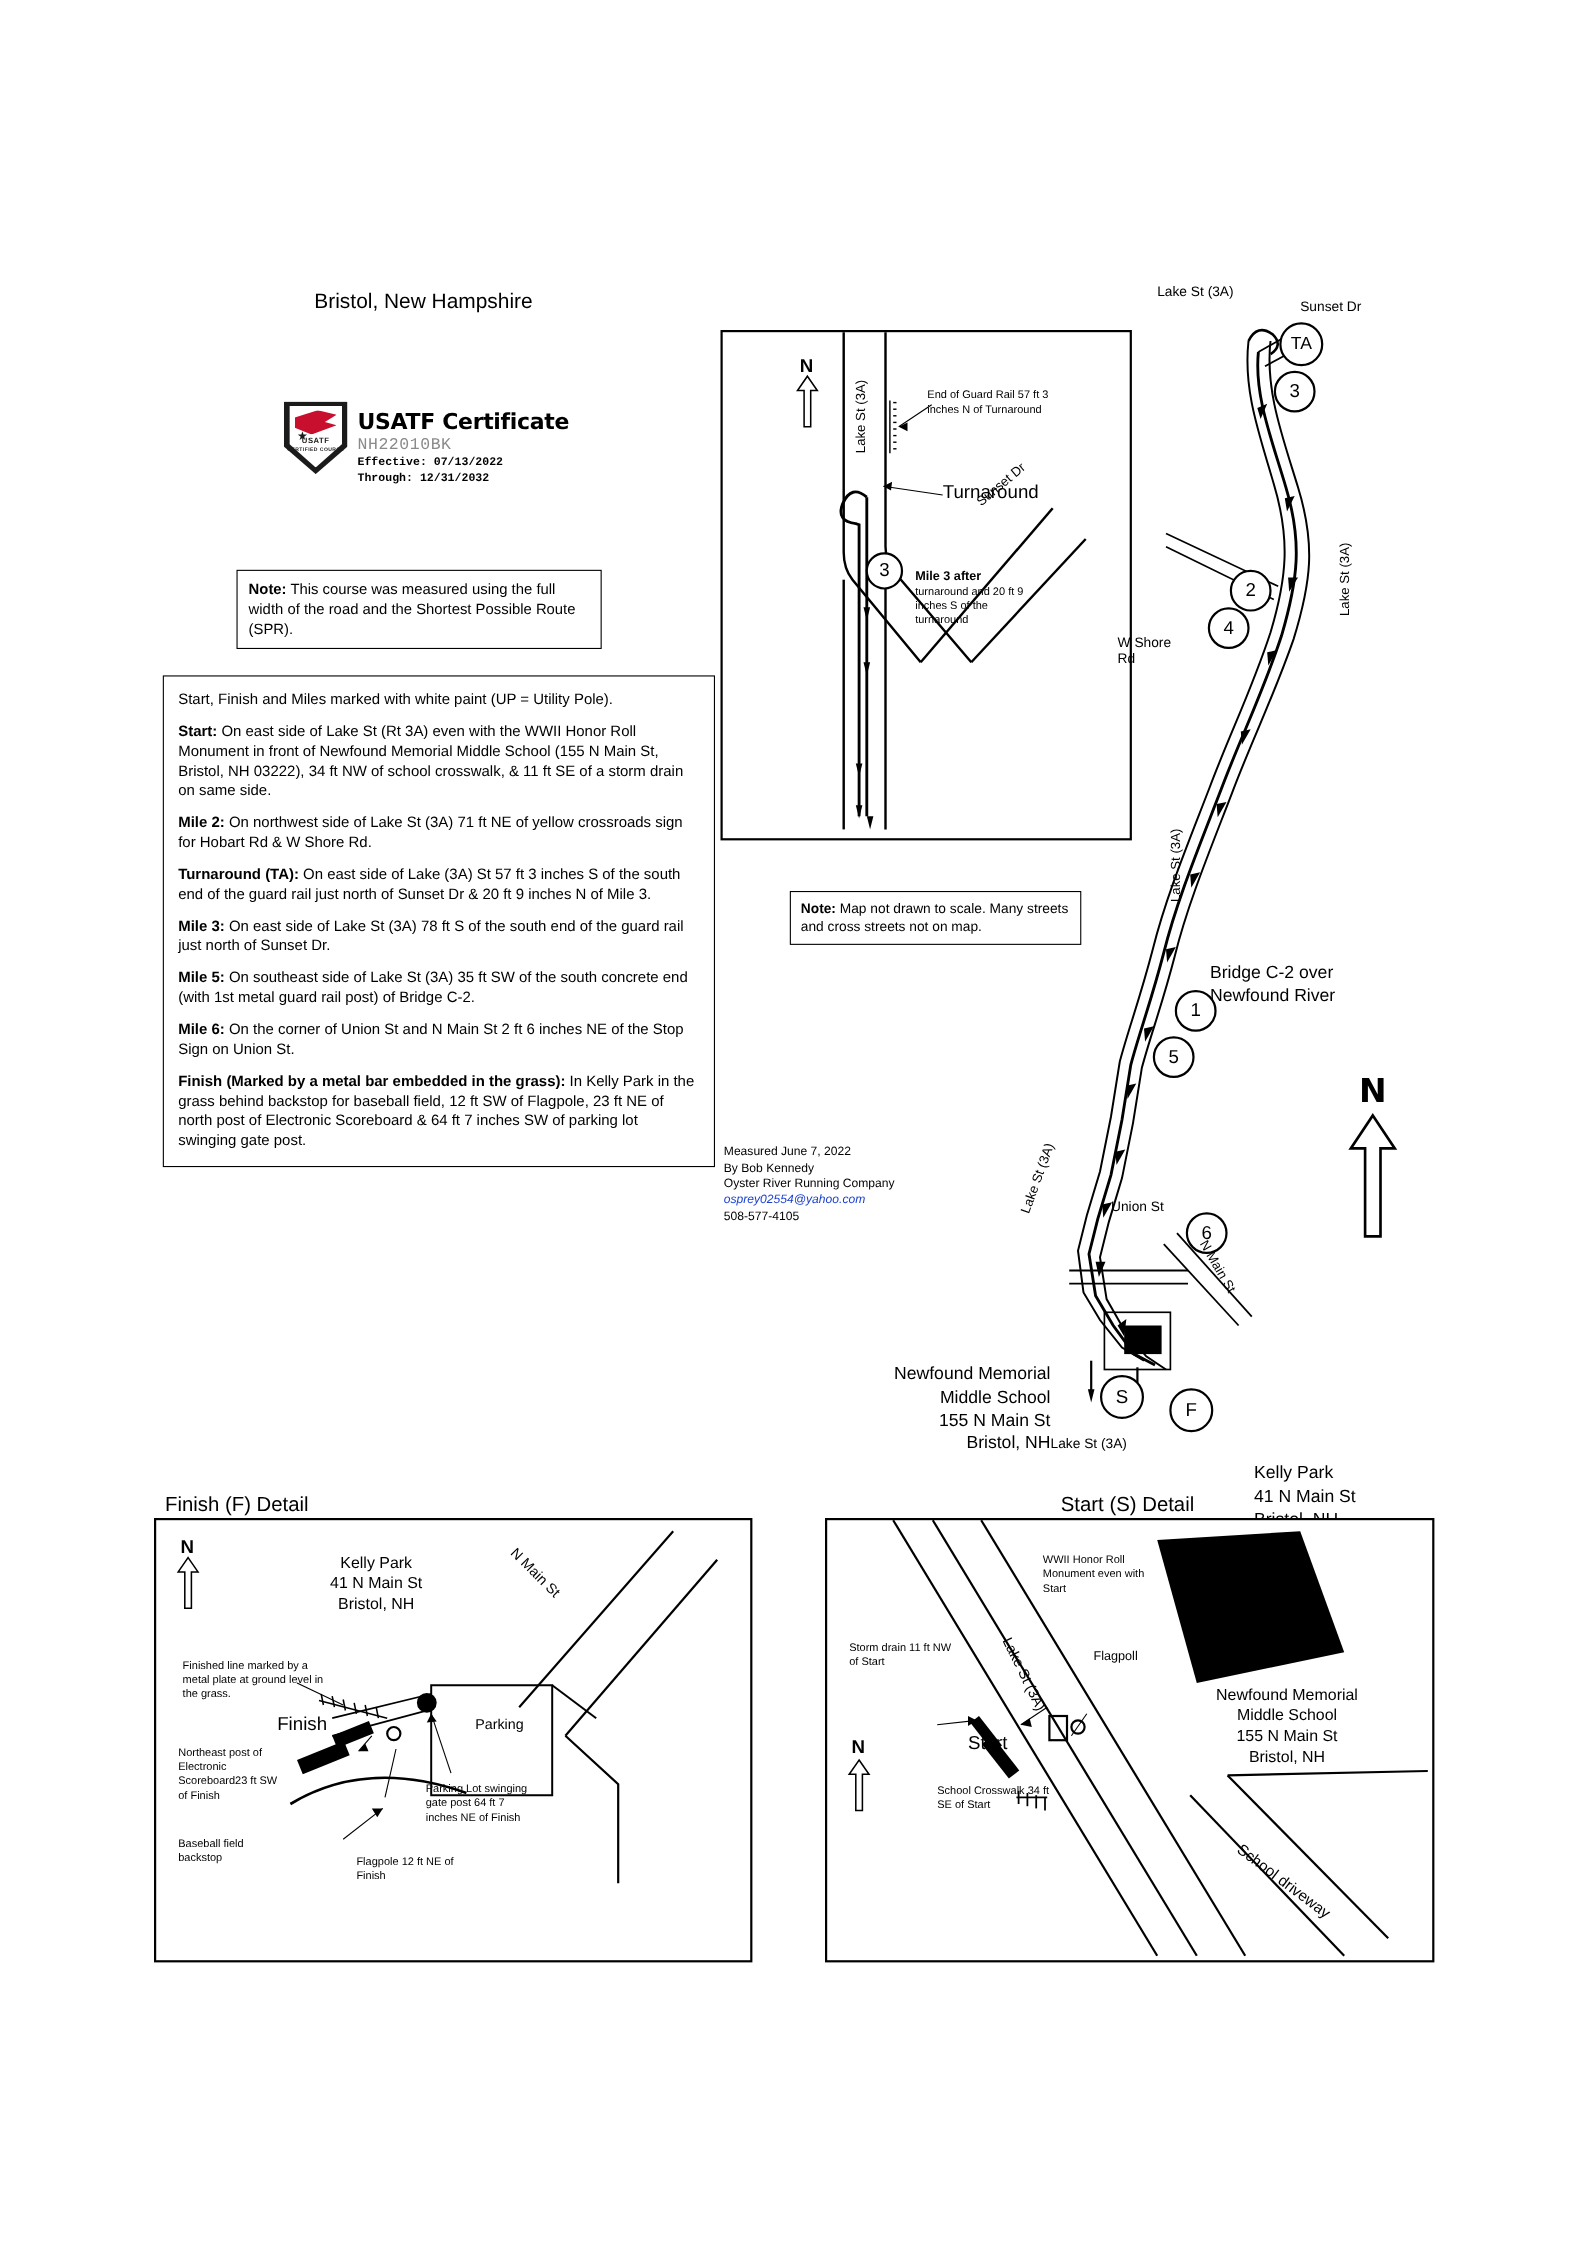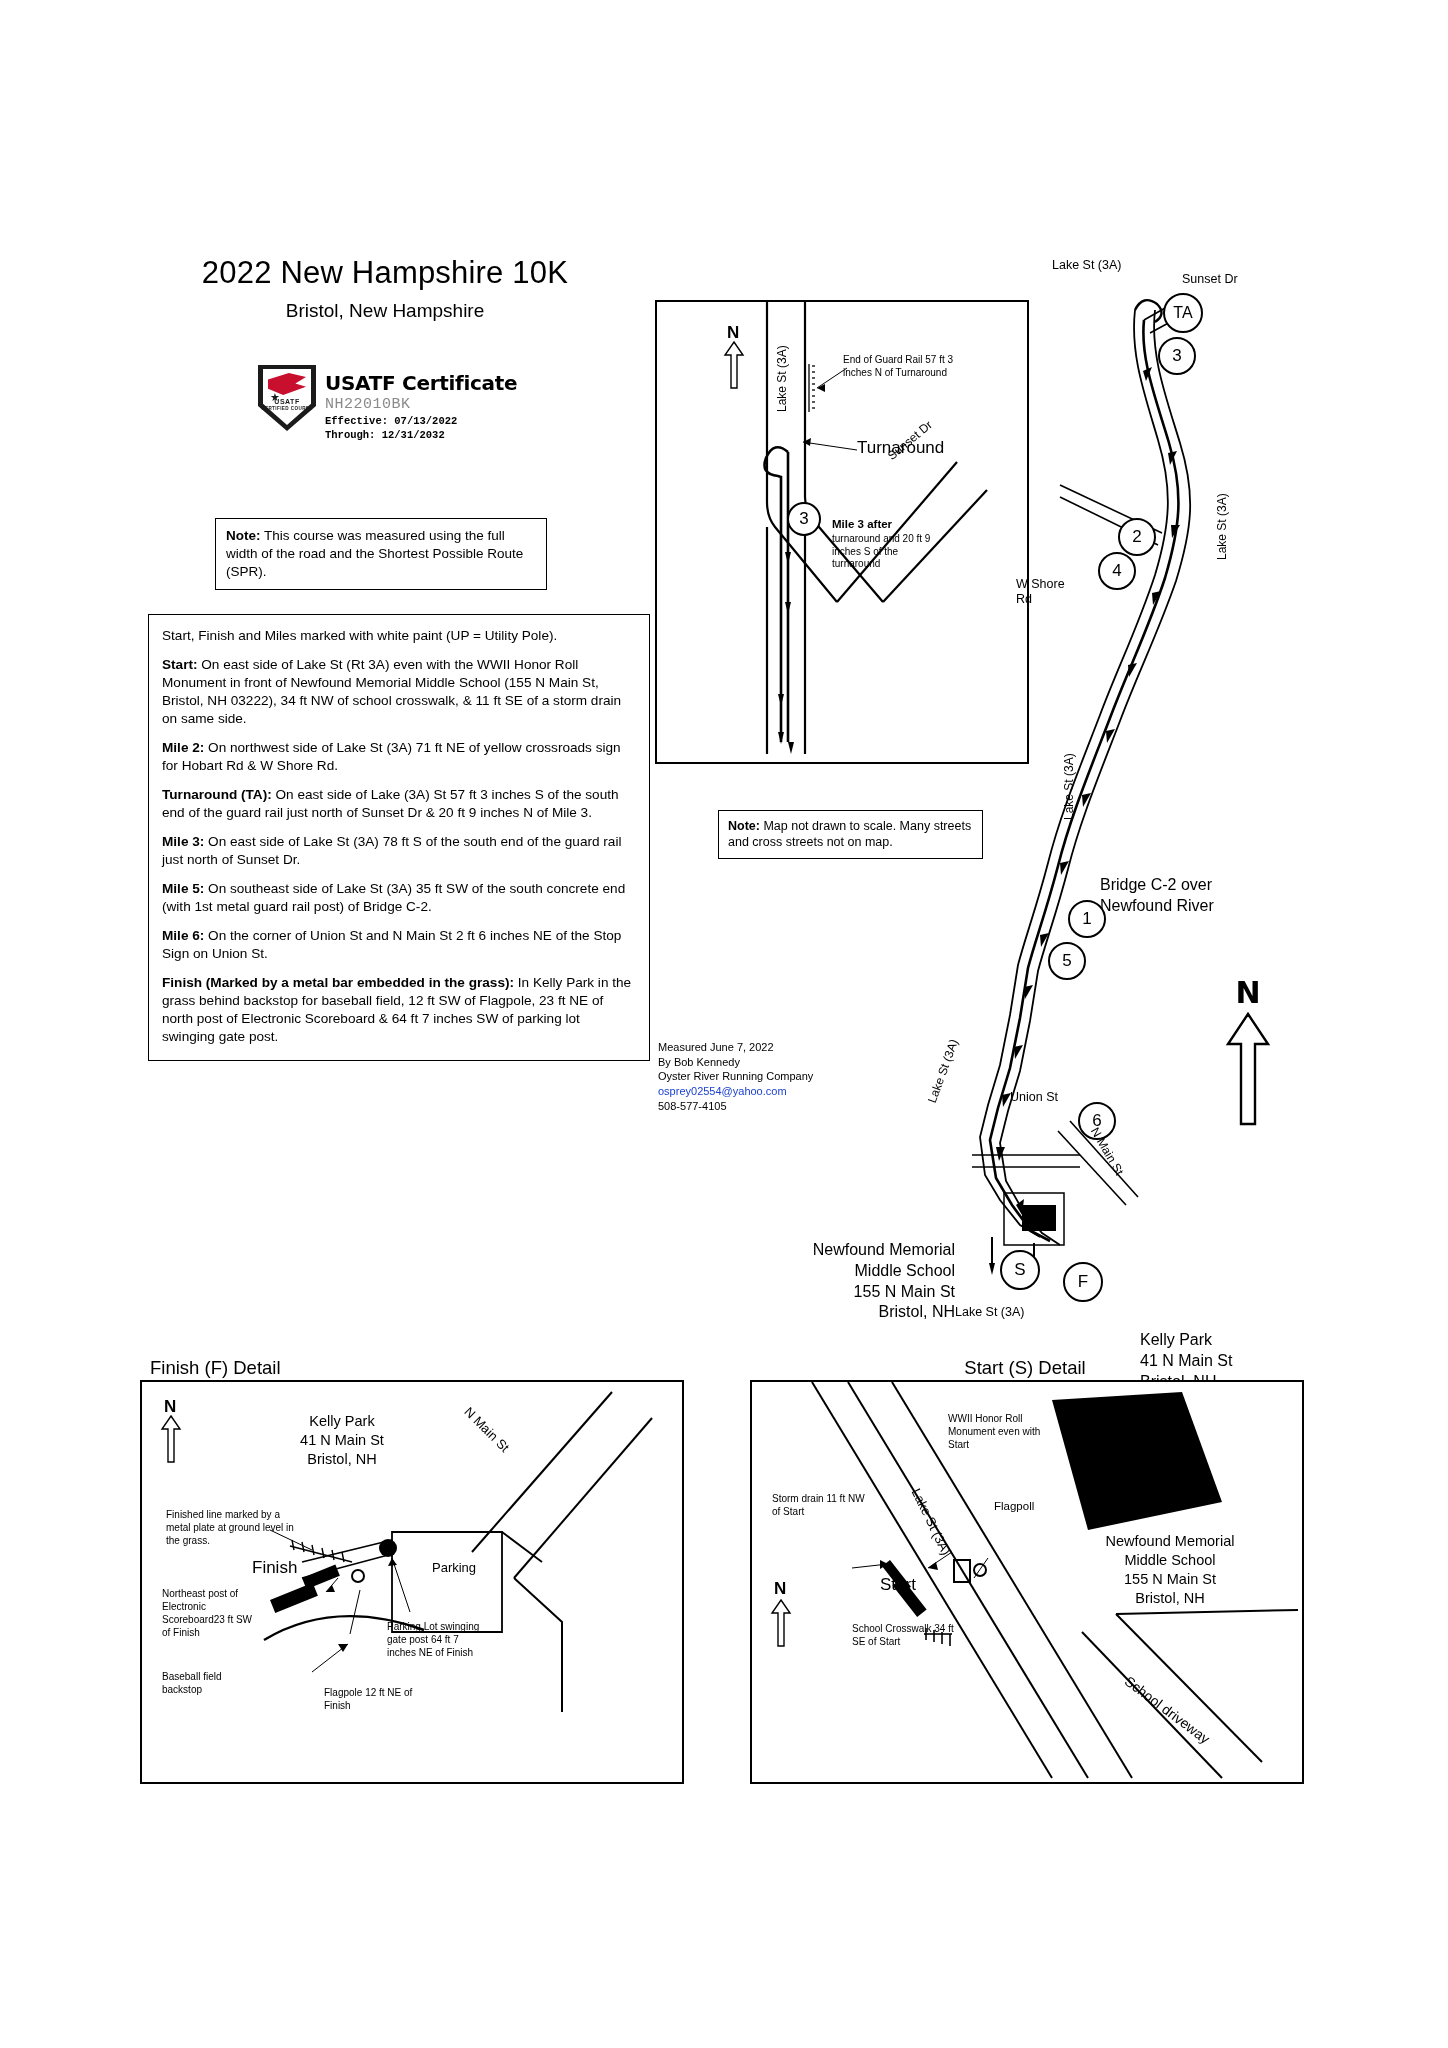--- a/index.html
+++ b/index.html
@@ -47,21 +47,21 @@
   #ta-box{position:absolute;left:655px;top:300px;width:370px;height:460px;border:2px solid #000;background:#fff;}
   .ta-lbl{position:absolute;font-size:10px;line-height:1.25;}
 
   
   #map-note{position:absolute;left:718px;top:810px;width:245px;border:1px solid #000;padding:7px 9px;
      font-size:12.5px;line-height:1.3;}
   #map-note b{font-weight:bold;}
 
   
   #credit{position:absolute;left:658px;top:1040px;font-size:11px;line-height:1.33;}
-  #credit .mail{color:#1a3fd0;}
+  #credit .mail{color:#1a3fd0;font-style:italic;}
 
   
   .map-lbl{position:absolute;font-size:12.5px;line-height:1.2;}
   .map-lbl.big{font-size:16px;line-height:1.3;margin-top:45px;}
   .rot-lbl{position:absolute;font-size:12px;transform-origin:0 0;}
 
   
   #fin-title{position:absolute;left:150px;top:1357px;width:530px;font-size:18.5px;}
   #fin-box{position:absolute;left:140px;top:1380px;width:540px;height:400px;border:2px solid #000;background:#fff;}
   #start-title{position:absolute;left:755px;top:1357px;width:540px;text-align:center;font-size:18.5px;}
@@ -81,21 +81,20 @@
   .cmark{position:absolute;border:2px solid #000;border-radius:50%;background:#fff;display:flex;
      align-items:center;justify-content:center;font-size:17px;}
   svg{overflow:visible;}
 </style>
 </head>
 <body>
 
 <div class="page">
 
   <div id="title-block">
-    <div id="race-title">2022 New Hampshire 10K</div>
     <div id="race-location">Bristol, New Hampshire</div>
   </div>
 
   <div id="usatf-block">
     <div class="badge-shield">
       <div class="shield"></div>
       <div class="inner"></div>
       <div class="wing"></div>
       <div class="star">★</div>
       <div class="usatf-word">USATF</div>

